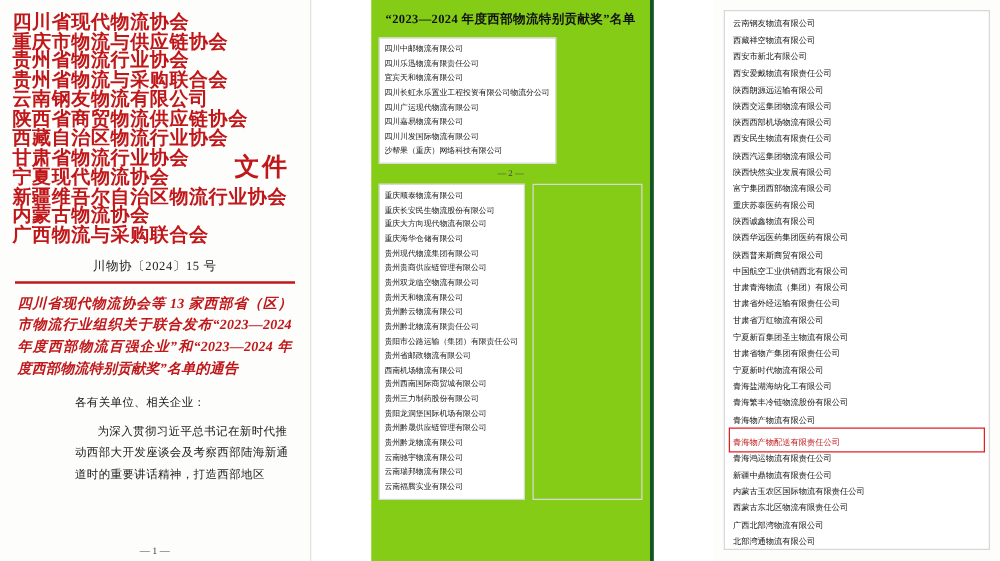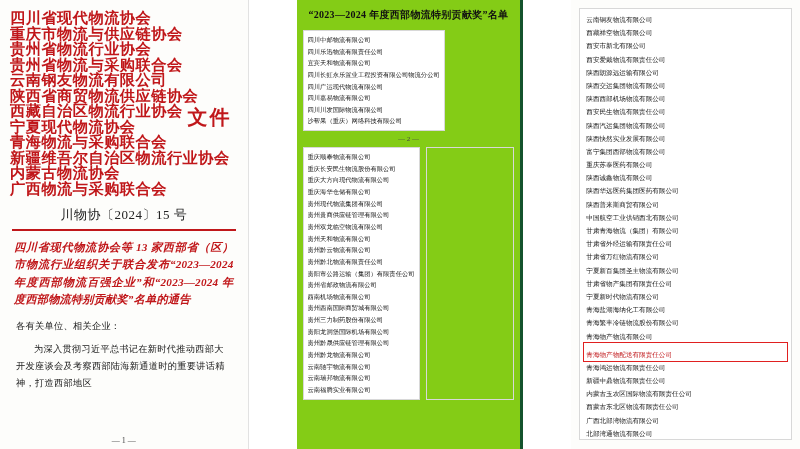--- a/index.html
+++ b/index.html
@@ -29,29 +29,29 @@
   }
   .lh-line{
     font-size:15.2px;
     white-space:nowrap;
     color:#c0171a;
     font-family:"Liberation Serif", serif;
   }
   .wenjian{
     position:absolute;
     right:16px;
-    top:104px;
+    top:120px;
     color:#c0171a;
     font-size:20px;
     font-weight:bold;
     letter-spacing:2px;
   }
   .doc-number{
     text-align:center;
-    font-size:13px;
+    font-size:10px;
     color:#222;
     margin-top:10px;
     letter-spacing:.5px;
   }
   .red-rule{
     height:2px;background:#c0171a;margin:5px 2px 8px 2px;
   }
   .doc-title{
     color:#c0171a;
     font-weight:bold;
@@ -61,20 +61,21 @@
     padding:0 4px;
     letter-spacing:.2px;
     font-style:italic;
   }
   .doc-body{
     font-size:9.2px;
     color:#1a1a1a;
     line-height:1.85;
     padding:10px 6px 0 6px;
     letter-spacing:.3px;
+    margin-left:44px;
   }
   .doc-body p{margin:0 0 6px 0;}
   .indent{text-indent:18px;}
   .pagenum{
     position:absolute;bottom:4px;left:0;right:0;
     text-align:center;font-size:8px;color:#444;
   }
 
   
   .doc-mid{
@@ -162,22 +163,22 @@
 
   <div class="doc-left">
     <div class="letterhead">
       <div class="lh-line">四川省现代物流协会</div>
       <div class="lh-line">重庆市物流与供应链协会</div>
       <div class="lh-line">贵州省物流行业协会</div>
       <div class="lh-line">贵州省物流与采购联合会</div>
       <div class="lh-line">云南钢友物流有限公司</div>
       <div class="lh-line">陕西省商贸物流供应链协会</div>
       <div class="lh-line">西藏自治区物流行业协会</div>
+      <div class="lh-line">甘肃省物流行业协会</div>
       <div class="lh-line">宁夏现代物流协会</div>
-      <div class="lh-line">青海物流与采购联合会</div>
       <div class="lh-line">新疆维吾尔自治区物流行业协会</div>
       <div class="lh-line">内蒙古物流协会</div>
       <div class="lh-line">广西物流与采购联合会</div>
     </div>
     <div class="wenjian">文件</div>
     <div class="doc-number">川物协〔2024〕15 号</div>
     <div class="red-rule"></div>
     <div class="doc-title">四川省现代物流协会等 13 家西部省（区）市物流行业组织关于联合发布“2023—2024 年度西部物流百强企业”和“2023—2024 年度西部物流特别贡献奖”名单的通告</div>
     <div class="doc-body">
       <p>各有关单位、相关企业：</p>

